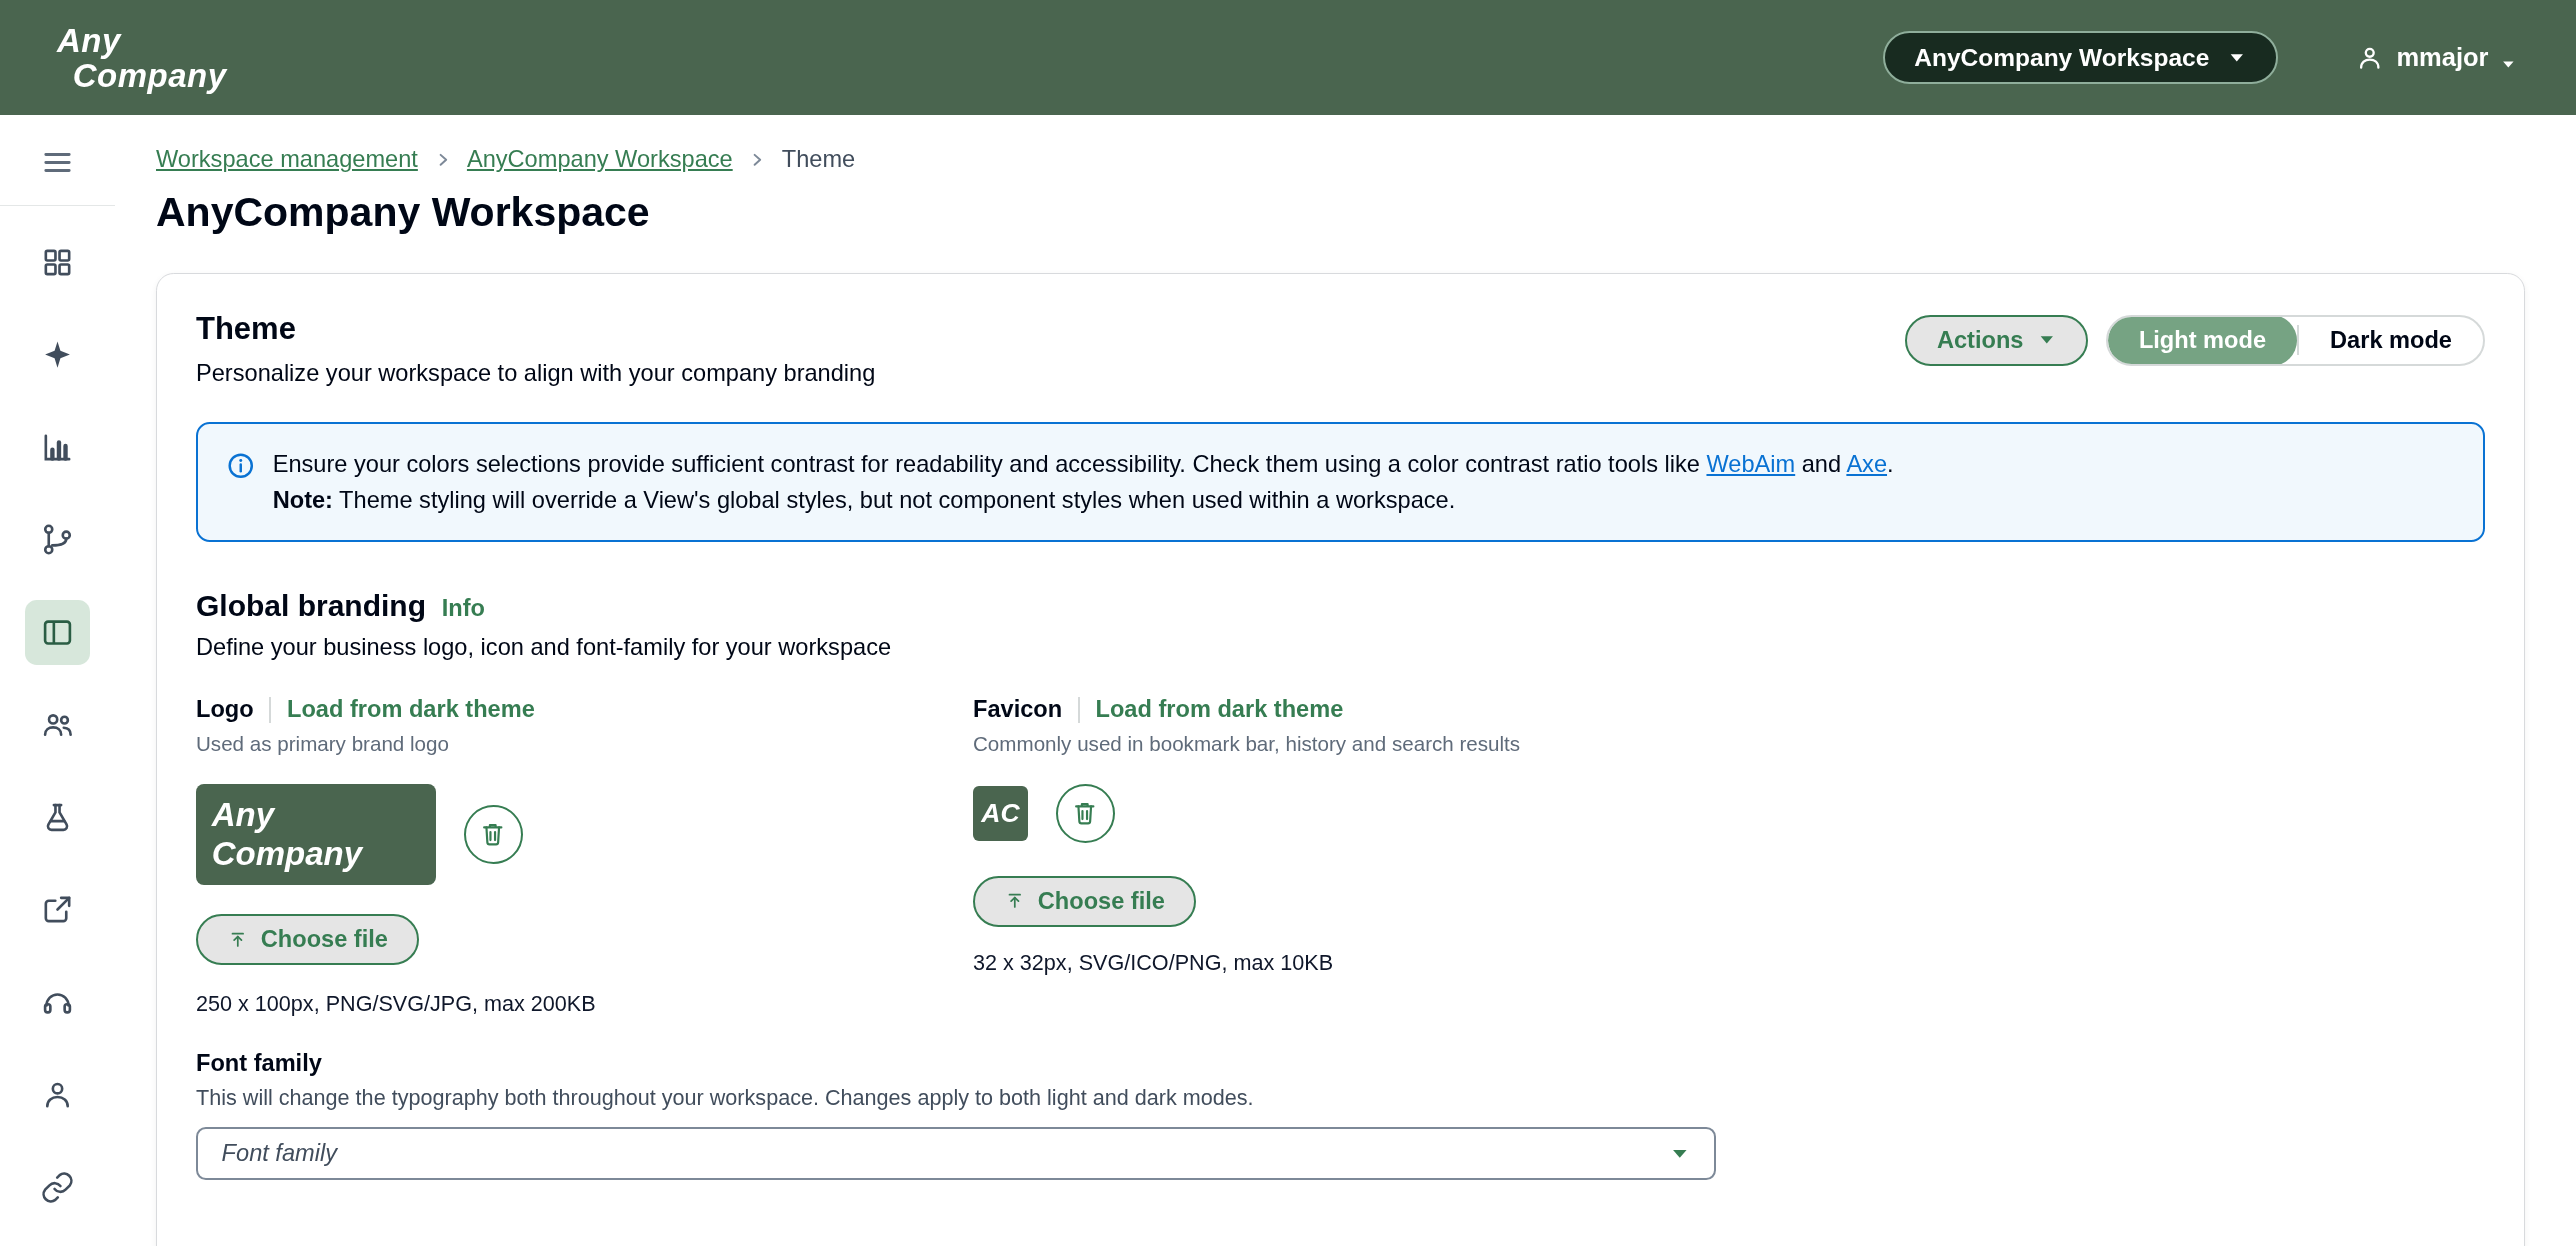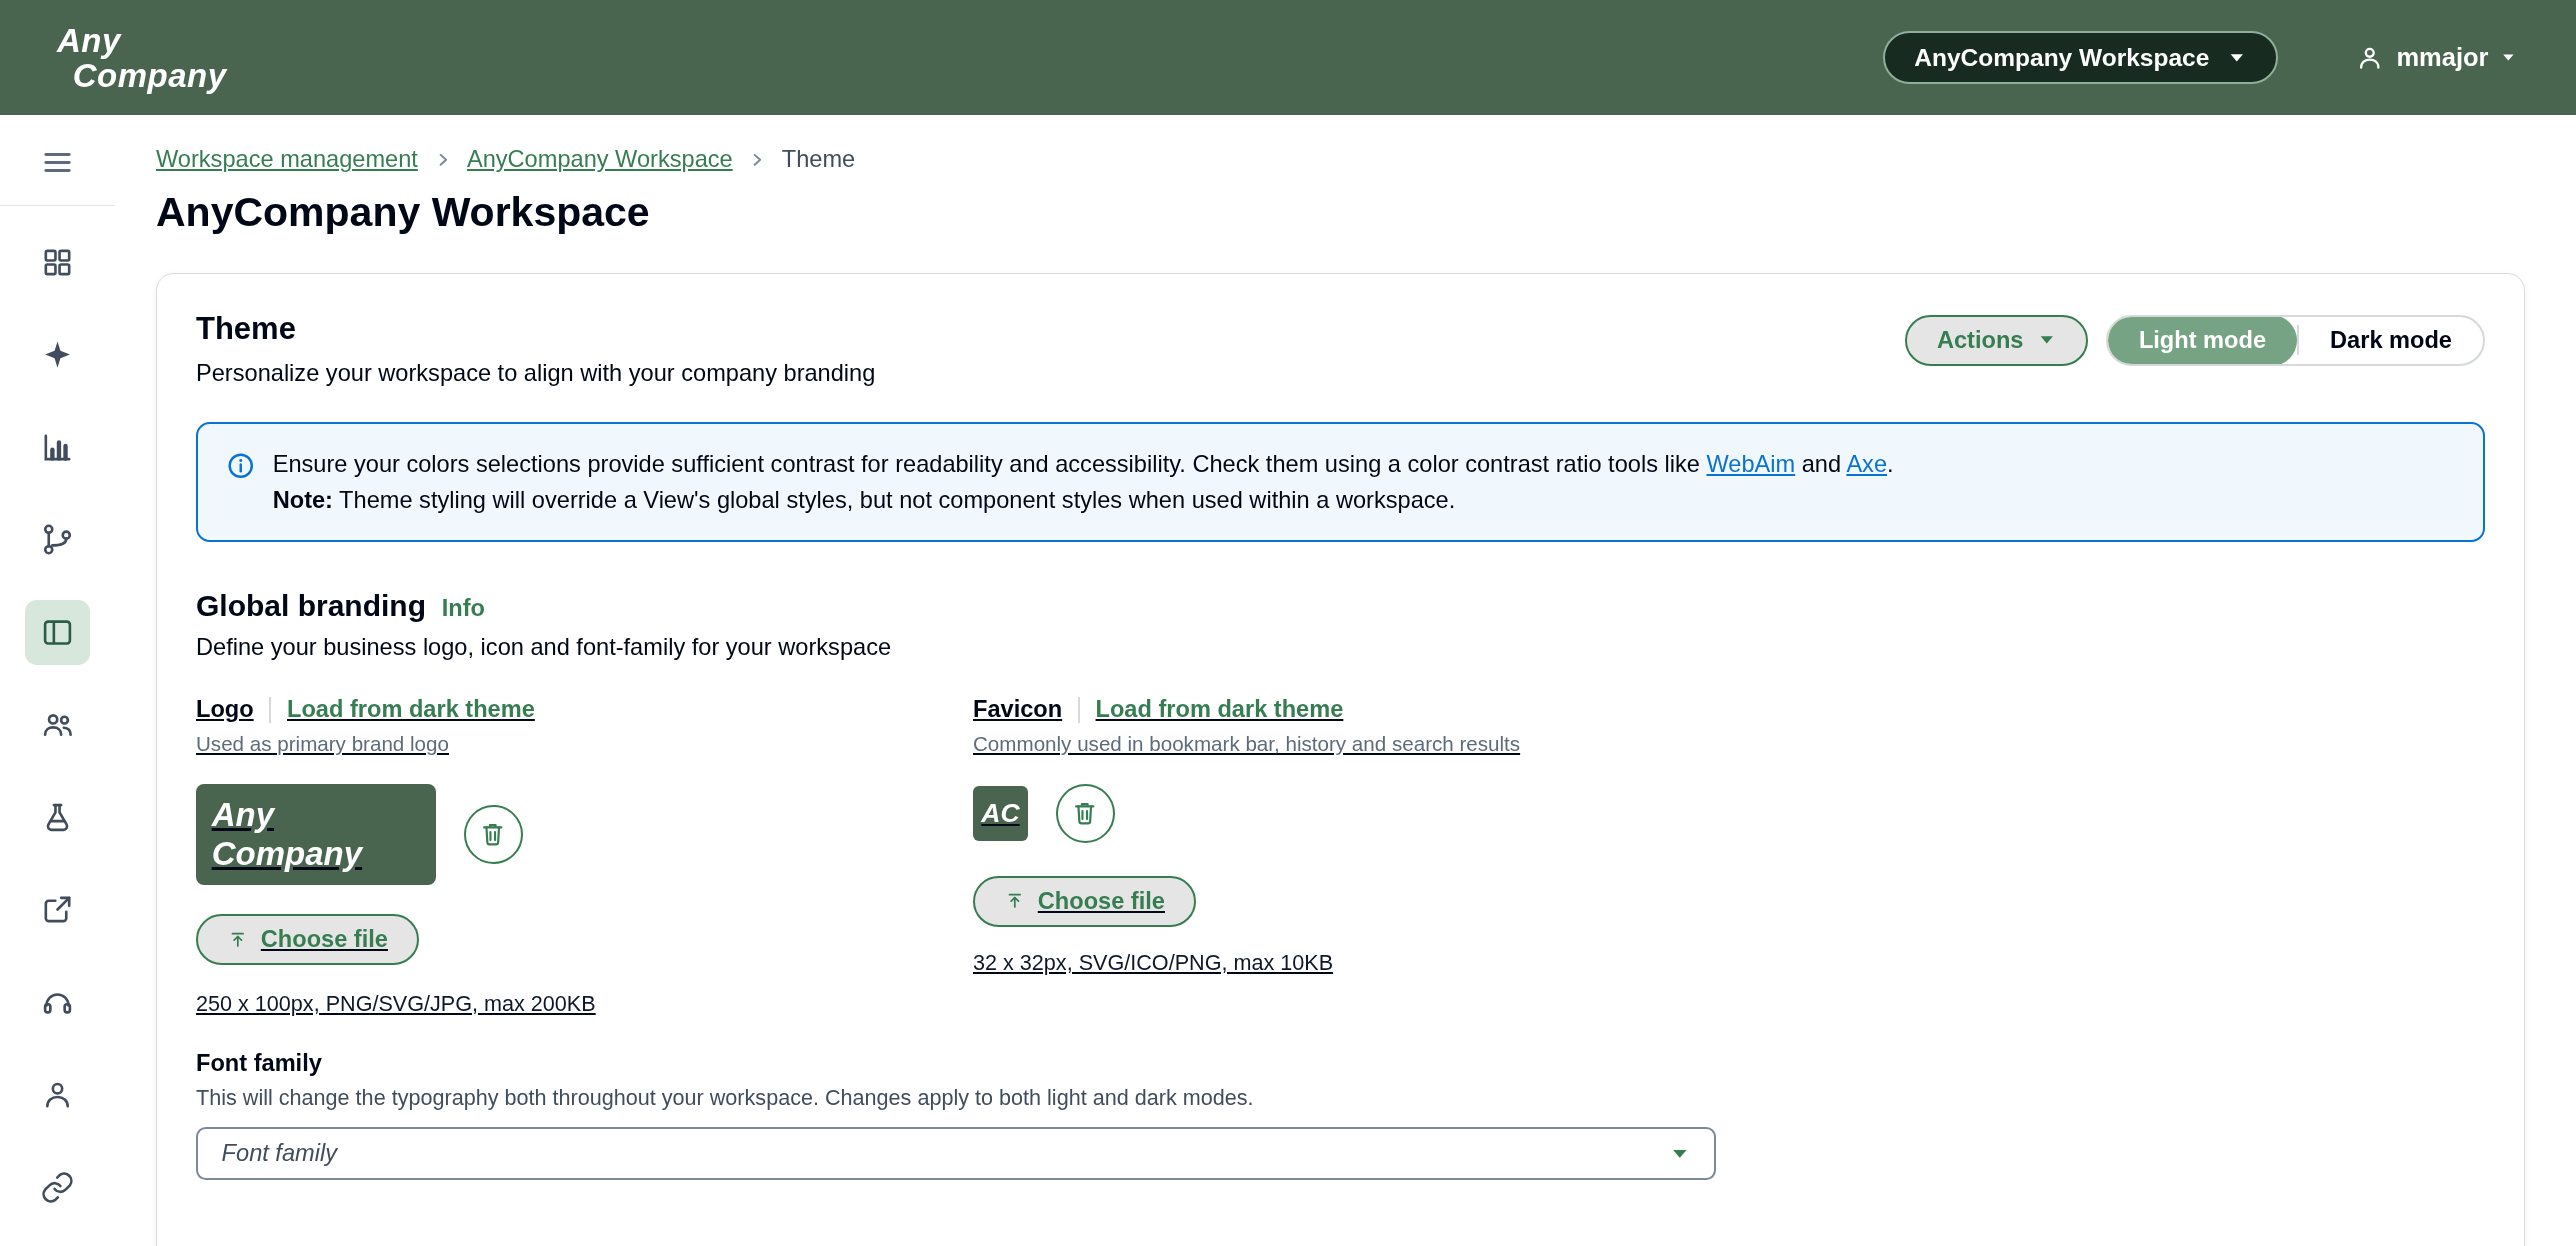--- a/index.html
+++ b/index.html
@@ -22,21 +22,21 @@
   .page{width:2576px;height:1247px;overflow:hidden;position:relative;background:#fff;}
   button{font:inherit;background:none;border:none;cursor:pointer;color:inherit;}
   a{cursor:pointer;}
 
   
   .topbar{height:115px;background:var(--header-green);display:flex;align-items:center;justify-content:space-between;padding:0 59px 0 57px;}
   .brand{color:#fff;font-style:italic;font-weight:700;font-size:33px;line-height:35px;letter-spacing:0.5px;}
   .brand-l2{margin-left:15.7px;}
   .topbar-right{display:flex;align-items:center;gap:77px;}
   .ws-pill{display:flex;align-items:center;gap:17.7px;height:53px;padding:0 29.5px;border-radius:26.5px;border:2px solid var(--pill-border);background:var(--pill-dark);color:#fff;font-weight:700;font-size:24.5px;}
-  .user{display:flex;align-items:center;gap:11.8px;color:#fff;font-weight:700;font-size:25.5px;}
+  .user{display:flex;align-items:flex-end;gap:11.8px;color:#fff;font-weight:700;font-size:25.5px;}
   .caret-sm{width:19.6px;height:19.6px;}
   .icon-svg{display:block;}
 
   
   .body-row{display:flex;height:1132px;}
   .sidebar{width:115px;flex:0 0 115px;display:flex;flex-direction:column;align-items:center;padding-top:25.5px;background:#fff;}
   .side-divider{width:100%;height:1px;background:#e4e7e7;margin:19.6px 0 23.6px;}
   .nav-btn{width:65px;height:65px;display:flex;align-items:center;justify-content:center;color:var(--icon);margin-bottom:27.5px;border-radius:11.8px;}
   .nav-btn svg{width:35px;height:35px;}
   .nav-btn.hamburger{height:45px;margin-bottom:0;color:#5f6b7a;}
@@ -70,21 +70,21 @@
   .banner-body{font-size:23.6px;line-height:36px;color:var(--text);}
   .banner-title{font-weight:700;}
   .banner-body a{color:var(--link-blue);text-decoration:underline;}
 
   
   .section-head{margin-top:47px;display:flex;align-items:baseline;gap:15.7px;}
   .section-head h3{font-size:30px;font-weight:700;}
   .info-link{color:var(--accent);font-weight:700;font-size:23.6px;text-decoration:none;}
   .section-desc{font-size:23.6px;margin-top:11.8px;}
 
-  .upload-row{display:flex;margin-top:35px;text-decoration:underline;}
+  .upload-row{display:flex;margin-top:35px;}
   .upload-col{display:flex;flex-direction:column;align-items:flex-start;}
   .col-logo{width:777px;flex:0 0 777px;}
   .label-row{display:flex;align-items:center;}
   .lbl{font-weight:700;font-size:23.6px;}
   .vdiv{width:2px;height:25.5px;background:var(--border-light);margin:0 15.7px;}
   .load-link{color:var(--accent);font-weight:700;font-size:23.6px;text-decoration:none;}
   .muted{font-size:20.6px;color:var(--text-secondary);margin-top:8.8px;}
   .preview-row{display:flex;align-items:center;gap:27.5px;margin-top:27.5px;}
   .logo-tile{width:240px;height:101px;border-radius:7.9px;background:var(--header-green);color:#fff;font-style:italic;font-weight:700;font-size:33px;line-height:39px;display:flex;flex-direction:column;justify-content:center;padding-left:15.7px;}
   .favicon-tile{width:55px;height:55px;border-radius:5.9px;background:var(--header-green);color:#fff;font-style:italic;font-weight:700;font-size:26.5px;display:flex;align-items:center;justify-content:center;}

